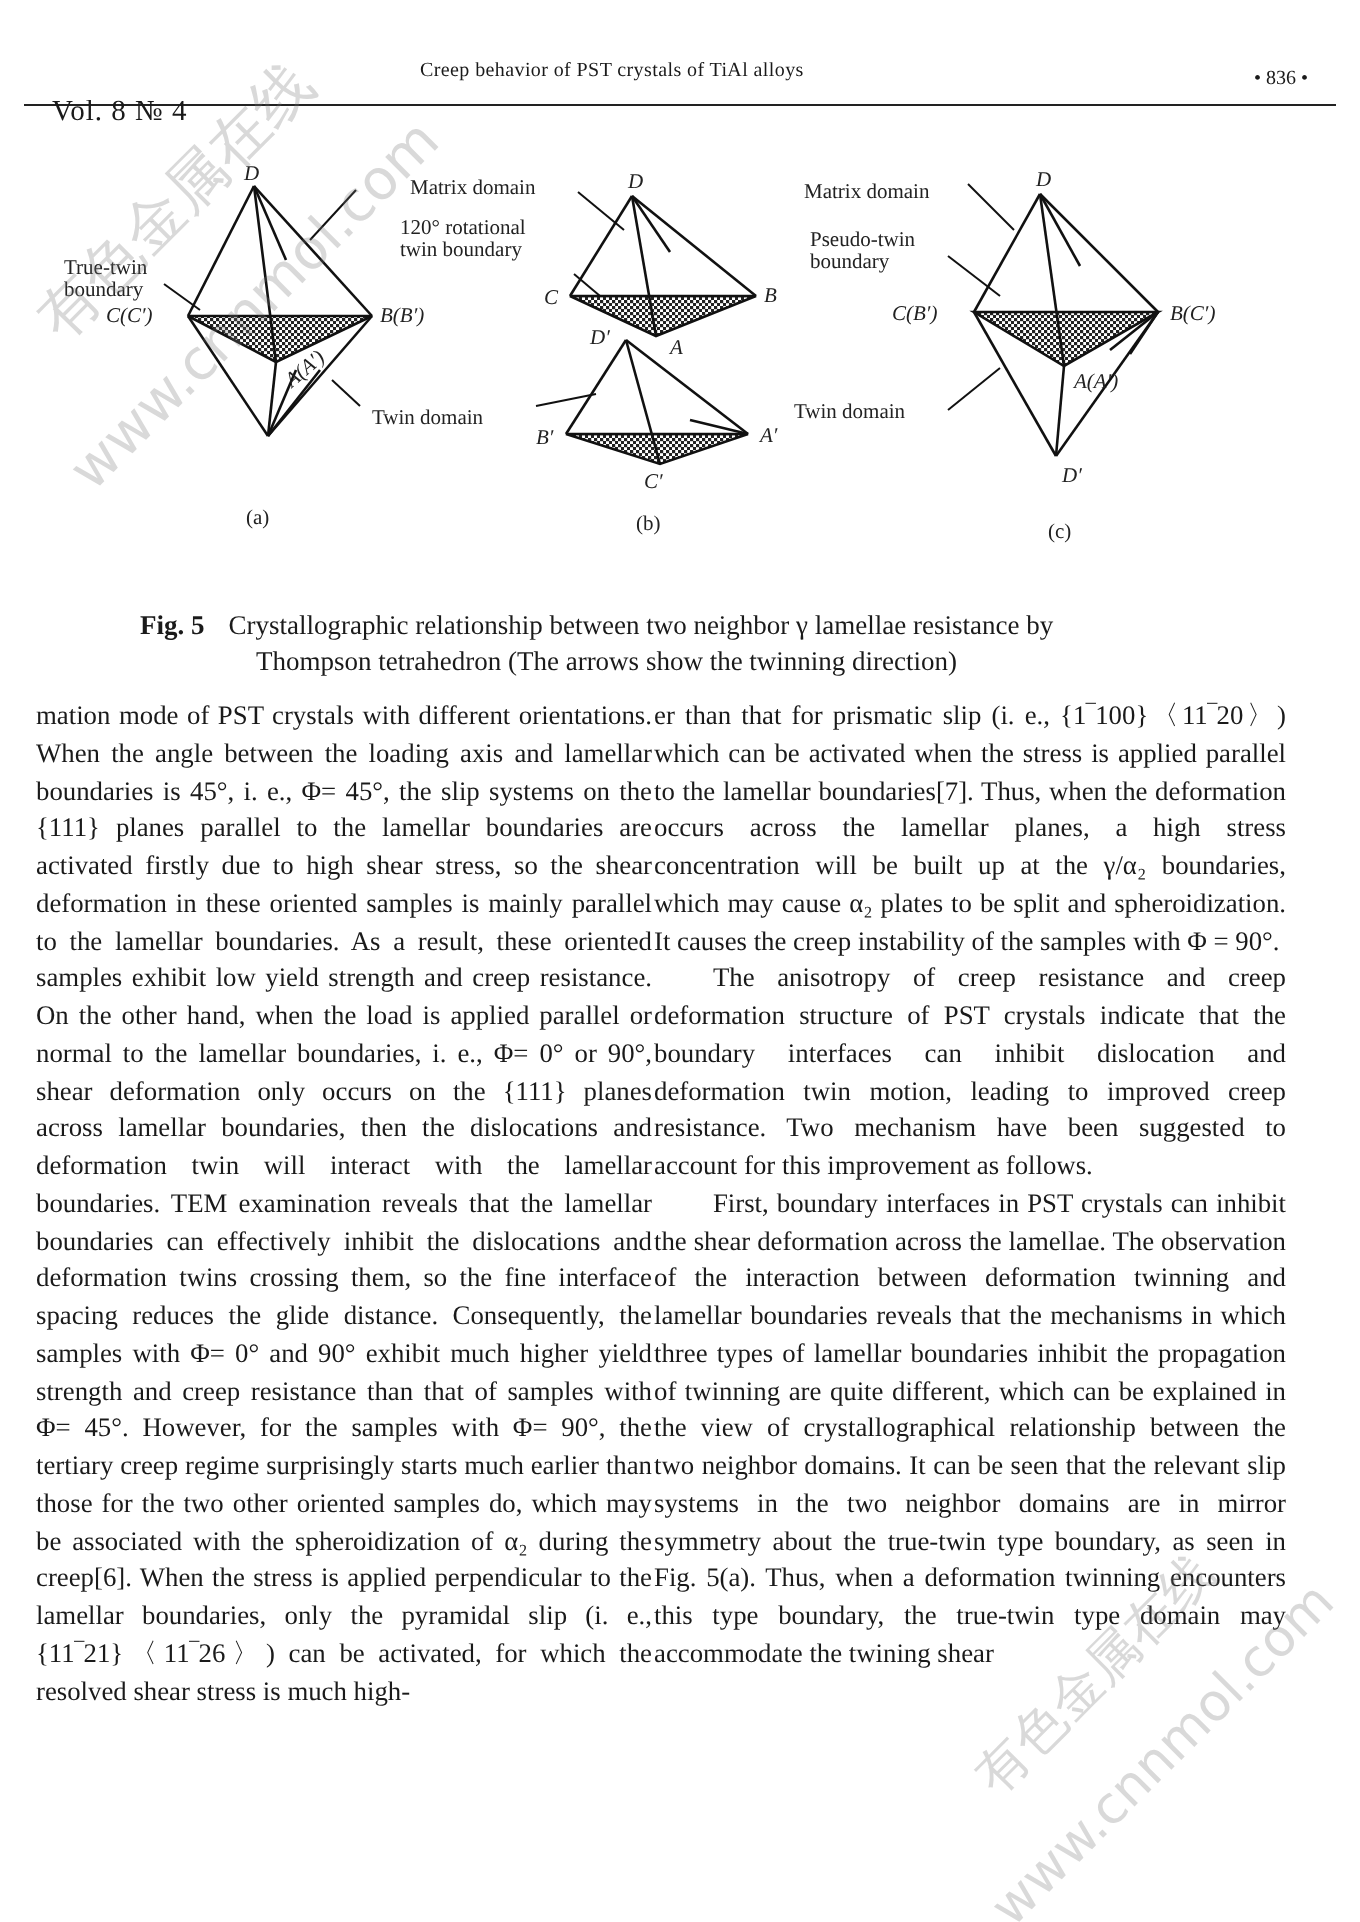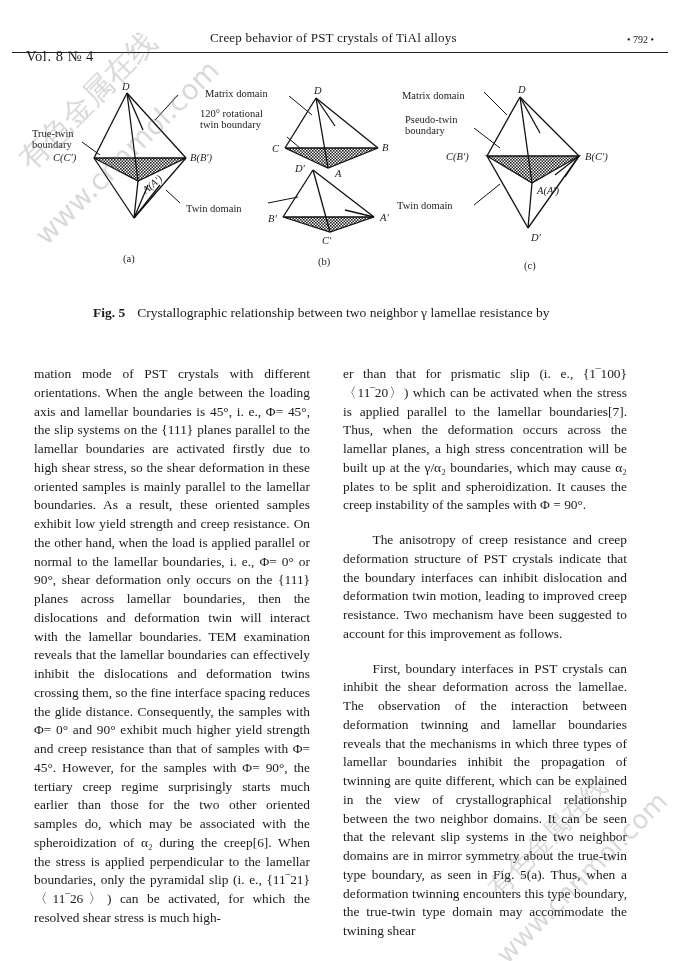--- a/index.html
+++ b/index.html
@@ -1,44 +1,44 @@
 <!DOCTYPE html>
 <html><head>
 <meta charset="utf-8">
 <style>
   html, body { margin: 0; padding: 0; background: #fff; }
   body { width: 680px; height: 961px; position: relative; overflow: hidden;
          font-family: "Liberation Serif", "DejaVu Serif", serif; color: #1a1a1a; }
   .header { position: absolute; left: 12px; right: 12px; top: 30px; height: 22px;
             border-bottom: 1.5px solid #222; font-size: 14.5px; }
   .header .vol { position: absolute; left: 14px; top: 18px; letter-spacing: 0.5px; }
-  .header .title { position: absolute; left: 198px; top: 0px; font-size: 13px; letter-spacing: 0.2px; }
+  .header .title { position: absolute; left: 198px; top: 0px; font-size: 10px; letter-spacing: 0.2px; }
   .header .page { position: absolute; right: 14px; top: 4px; font-size: 10px; }
   .figure { position: absolute; left: 0; top: 60px; width: 680px; height: 230px; }
   .figure svg { width: 680px; height: 230px; }
   .figure text { font-family: "Liberation Serif", serif; font-size: 10.5px; fill: #222; }
   .figure text.it { font-style: italic; }
   .caption { position: absolute; left: 70px; top: 304px; width: 560px; font-size: 13.5px; line-height: 18px; }
-  .caption .lbl { font-weight: bold; margin-right: 12px; margin-left: 23px; }
+  .caption .lbl { font-weight: bold; margin-right: 12px; }
   .caption .l2 { padding-left: 58px; display: block; }
   .col { position: absolute; top: 349px; font-size: 13.4px; line-height: 18.75px; text-align: justify; }
   .col.left { left: 18px; width: 308px; }
   .col.right { left: 327px; width: 316px; }
-  .col p { margin: 16px; }
+  .col p { margin: 0; }
   .col p.indent { text-indent: 2.2em; }
   .watermark { position: absolute; font-family: "DejaVu Sans", sans-serif; color: rgba(120,120,120,0.28);
                font-size: 30px; transform-origin: left top; pointer-events: none; white-space: nowrap; }
 </style>
 </head>
 <body>
 
 <div class="header">
   <span class="vol">Vol. 8   № 4</span>
   <span class="title">Creep behavior of PST crystals of TiAl alloys</span>
-  <span class="page">• 792 •</span>
+  <span class="page">• 836 •</span>
 </div>
 
 <div class="figure">
   <svg viewBox="0 0 680 230" xmlns="http://www.w3.org/2000/svg">
     <defs>
       <pattern id="hatch" width="3" height="3" patternUnits="userSpaceOnUse">
         <rect width="3" height="3" fill="#fff"></rect>
         <rect width="1.6" height="1.6" fill="#222"></rect>
         <rect x="1.5" y="1.5" width="1.5" height="1.5" fill="#222"></rect>
       </pattern>
@@ -127,20 +127,21 @@
       <text class="it" x="537" y="134">A(A′)</text>
       <text x="397" y="149">Twin domain</text>
       <text class="it" x="531" y="181">D′</text>
       <text x="524" y="209">(c)</text>
     </g>
   </svg>
 </div>
 
 <div class="caption">
   <span class="lbl">Fig. 5</span><span>Crystallographic relationship between two neighbor γ lamellae resistance by</span>
+  <span class="l2">Thompson tetrahedron (The arrows show the twinning direction)</span>
 </div>
 
 <div class="col left">
   <p>mation mode of PST crystals with different orientations. When the angle between the loading axis and lamellar boundaries is 45°, i. e., Φ= 45°, the slip systems on the {111} planes parallel to the lamellar boundaries are activated firstly due to high shear stress, so the shear deformation in these oriented samples is mainly parallel to the lamellar boundaries. As a result, these oriented samples exhibit low yield strength and creep resistance. On the other hand, when the load is applied parallel or normal to the lamellar boundaries, i. e., Φ= 0° or 90°, shear deformation only occurs on the {111} planes across lamellar boundaries, then the dislocations and deformation twin will interact with the lamellar boundaries. TEM examination reveals that the lamellar boundaries can effectively inhibit the dislocations and deformation twins crossing them, so the fine interface spacing reduces the glide distance. Consequently, the samples with Φ= 0° and 90° exhibit much higher yield strength and creep resistance than that of samples with Φ= 45°. However, for the samples with Φ= 90°, the tertiary creep regime surprisingly starts much earlier than those for the two other oriented samples do, which may be associated with the spheroidization of α₂ during the creep[6]. When the stress is applied perpendicular to the lamellar boundaries, only the pyramidal slip (i. e., {11‾21}〈11‾26〉) can be activated, for which the resolved shear stress is much high-</p>
 </div>
 <div class="col right">
   <p>er than that for prismatic slip (i. e., {1‾100}〈11‾20〉) which can be activated when the stress is applied parallel to the lamellar boundaries[7]. Thus, when the deformation occurs across the lamellar planes, a high stress concentration will be built up at the γ/α₂ boundaries, which may cause α₂ plates to be split and spheroidization. It causes the creep instability of the samples with Φ = 90°.</p>
   <p class="indent">The anisotropy of creep resistance and creep deformation structure of PST crystals indicate that the boundary interfaces can inhibit dislocation and deformation twin motion, leading to improved creep resistance. Two mechanism have been suggested to account for this improvement as follows.</p>
   <p class="indent">First, boundary interfaces in PST crystals can inhibit the shear deformation across the lamellae. The observation of the interaction between deformation twinning and lamellar boundaries reveals that the mechanisms in which three types of lamellar boundaries inhibit the propagation of twinning are quite different, which can be explained in the view of crystallographical relationship between the two neighbor domains. It can be seen that the relevant slip systems in the two neighbor domains are in mirror symmetry about the true-twin type boundary, as seen in Fig. 5(a). Thus, when a deformation twinning encounters this type boundary, the true-twin type domain may accommodate the twining shear</p>
 </div>

